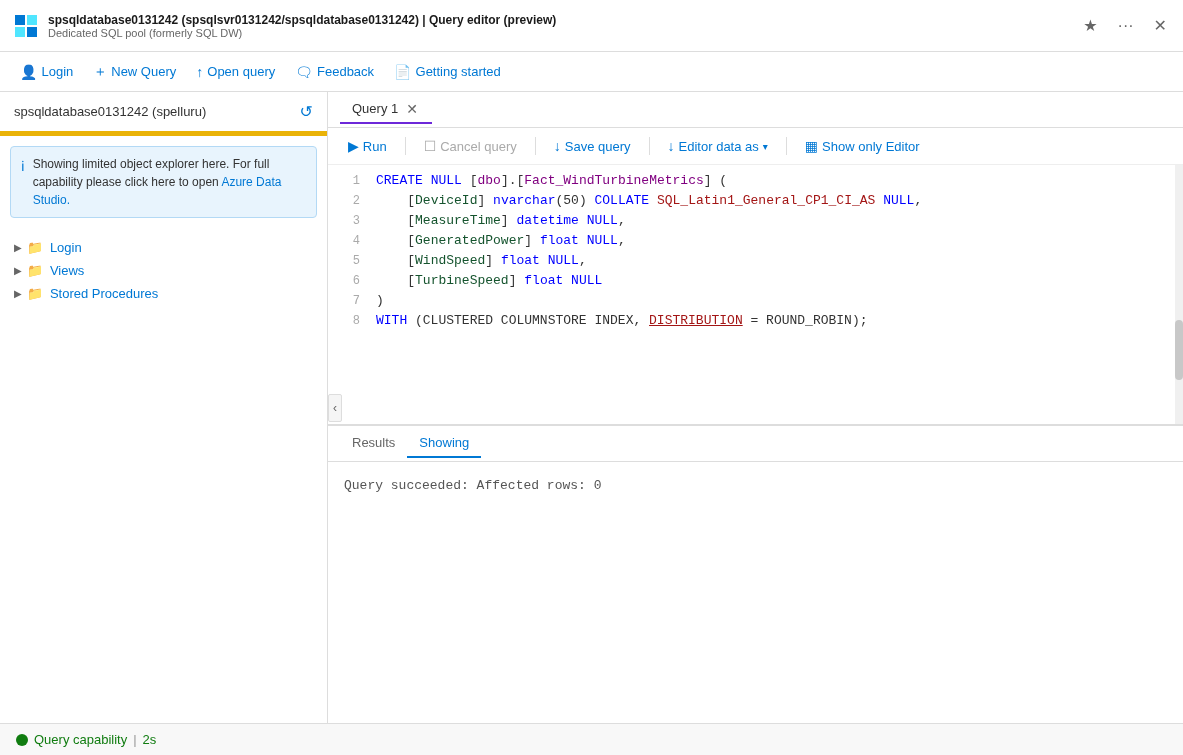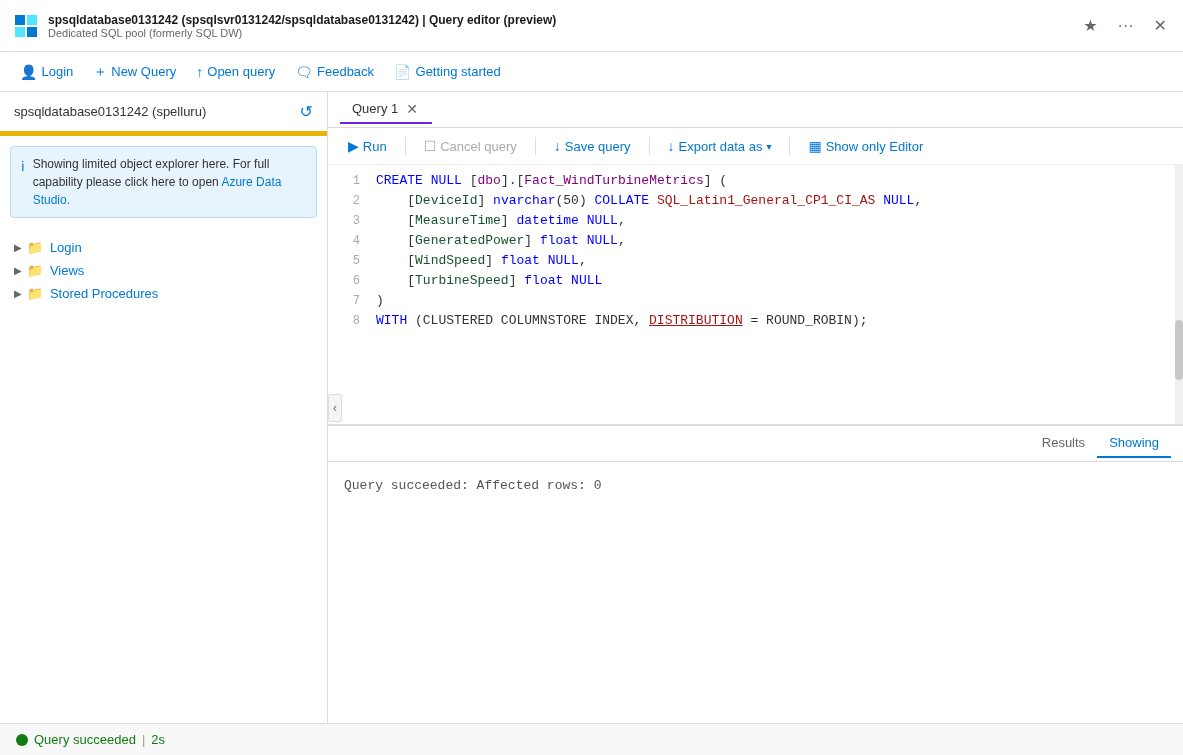--- a/index.html
+++ b/index.html
@@ -85,21 +85,21 @@
     .table-name { color: #800080; font-family: Liberation Mono, monospace; }
     .collate-val { color: #a31515; }
     .scrollbar-indicator { position: absolute; right: 0; top: 0; width: 8px; height: 100%; background: #f0f0f0; }
     .scrollbar-thumb { width: 8px; height: 60px; background: #c8c8c8; border-radius: 4px; position: absolute; right: 0; top: 60%; }
 
     
     .collapse-handle { position: absolute; left: 328px; top: 50%; transform: translateY(-50%); z-index: 10; background: #f5f5f5; border: 1px solid #ddd; width: 14px; height: 28px; display: flex; align-items: center; justify-content: center; cursor: pointer; border-radius: 2px; color: #666; font-size: 12px; }
 
     
     .results-area { border-top: 1px solid #ddd; display: flex; flex-direction: column; flex: 1; }
-    .results-tabs { display: flex; align-items: center; gap: 0; padding: 0 12px; border-bottom: 1px solid #ddd; background: #fff; height: 36px; justify-content: flex-end; }
+    .results-tabs { display: flex; align-items: center; gap: 0; padding: 0 12px; border-bottom: 1px solid #ddd; background: #fff; height: 36px; }
     .results-tab { padding: 6px 12px; cursor: pointer; font-size: 13px; color: #666; border-bottom: 2px solid transparent; }
     .results-tab.active { color: #0078d4; border-bottom: 2px solid #0078d4; }
     .results-content { padding: 16px; font-family: 'Consolas', 'Courier New', monospace; font-size: 13px; color: #555; flex: 1; }
 
     
     .status-bar { height: 32px; background: #f8f8f8; border-top: 1px solid #ddd; display: flex; align-items: center; padding: 0 16px; gap: 12px; }
     .status-success { display: flex; align-items: center; gap: 6px; color: #107c10; font-size: 13px; }
     .status-dot { width: 12px; height: 12px; background: #107c10; border-radius: 50%; flex-shrink: 0; }
     .status-separator { color: #999; }
 
@@ -209,21 +209,21 @@
           <span>Cancel query</span>
         </button>
         <div class="editor-separator"></div>
         <button class="editor-btn">
           <span class="btn-icon">↓</span>
           <span>Save query</span>
         </button>
         <div class="editor-separator"></div>
         <button class="editor-btn export-btn">
           <span class="btn-icon">↓</span>
-          <span>Export data as</span>
+          <span>Editor data as</span>
           <span class="dropdown-arrow">▾</span>
         </button>
         <div class="editor-separator"></div>
         <button class="editor-btn">
           <span class="btn-icon">▦</span>
           <span>Show only Editor</span>
         </button>
       </div>
 
       <div class="code-editor">
@@ -278,17 +278,17 @@
         </div>
       </div>
 
     </div>
   </div>
 </div>
 
 <div class="status-bar">
   <div class="status-success">
     <div class="status-dot"></div>
-    <span>Query succeeded</span>
+    <span>Query capability</span>
     <span class="status-separator">|</span>
     <span>2s</span>
   </div>
 </div>
 
 </body></html>

